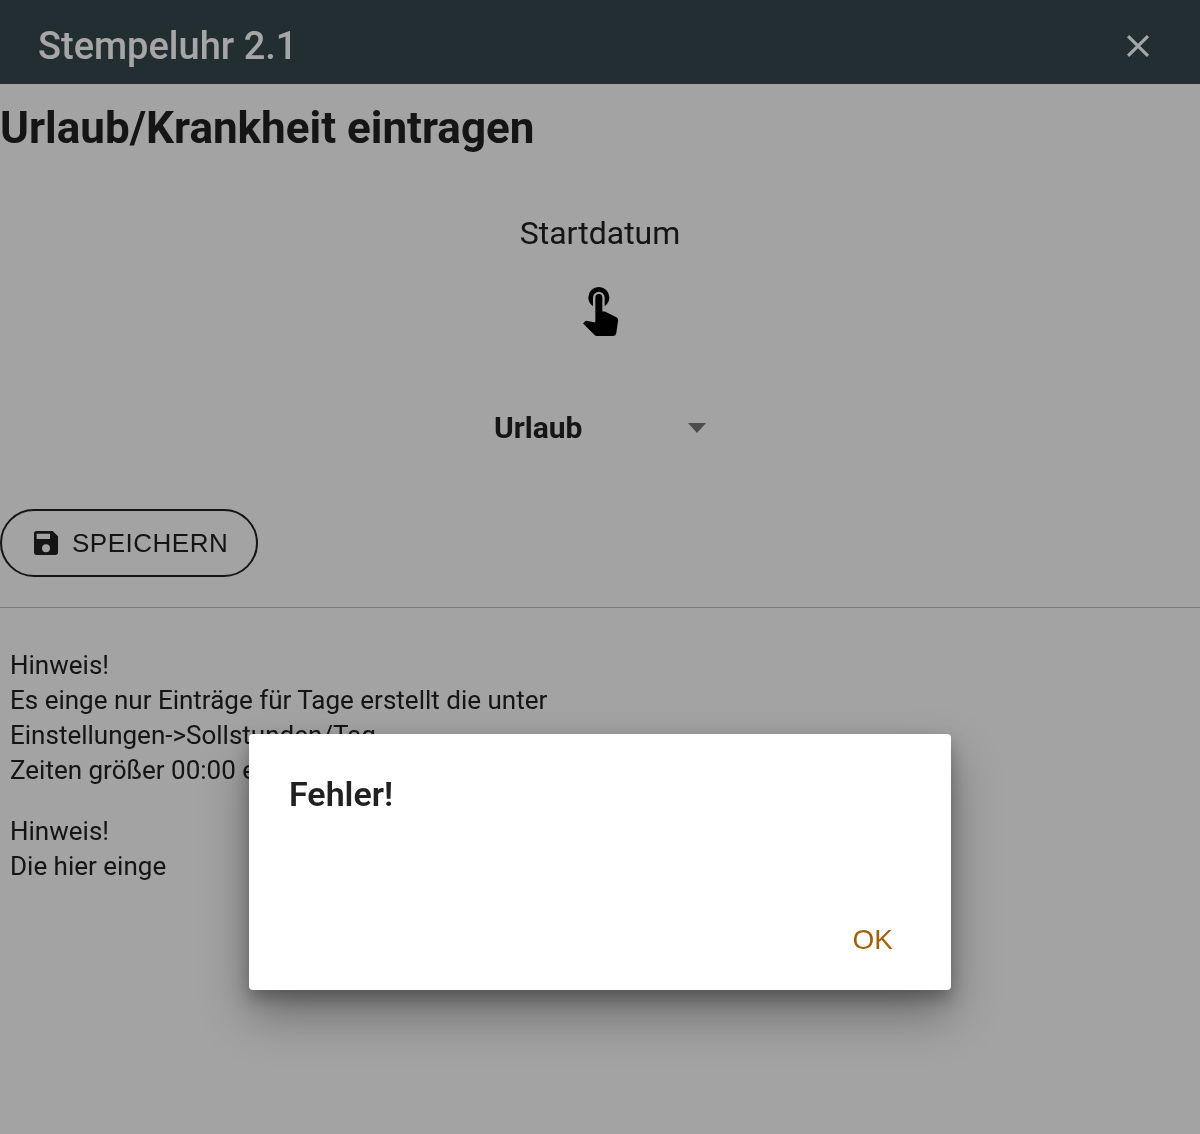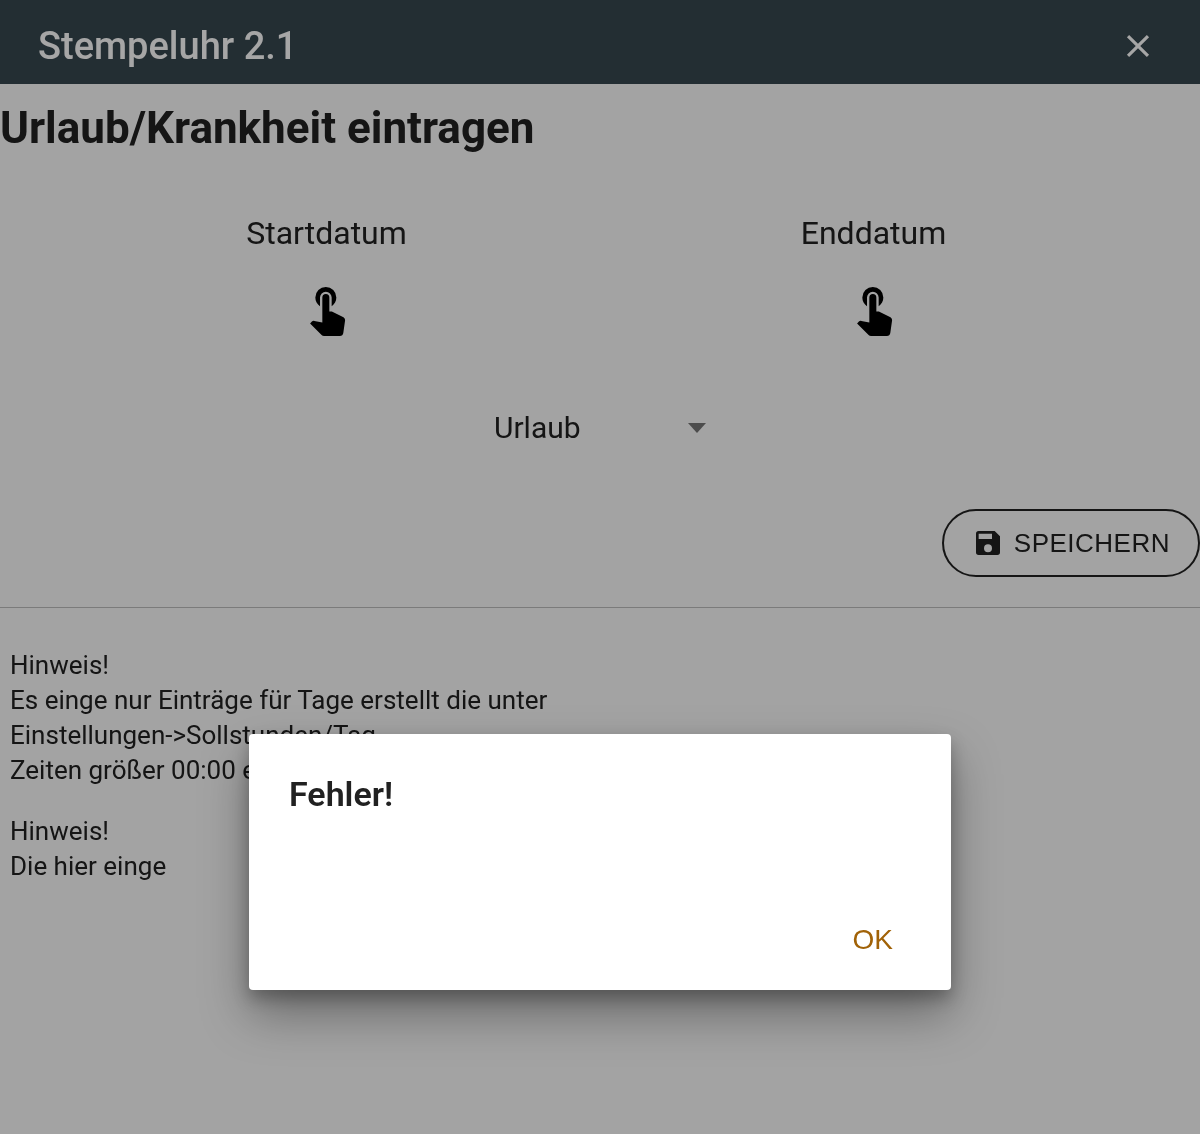--- a/index.html
+++ b/index.html
@@ -78,30 +78,31 @@
     }
     .dropdown {
       width: 220px;
       display: flex;
       align-items: center;
       justify-content: space-between;
       font-size: 30px;
       color: #212121;
       padding: 6px 4px;
       cursor: pointer;
+      font-weight: bold;
     }
     .dropdown-caret {
       width: 0; height: 0;
       border-left: 9px solid transparent;
       border-right: 9px solid transparent;
       border-top: 10px solid #757575;
     }
     .save-row {
       display: flex;
-      justify-content: flex-end;
+      justify-content: flex-start;
       margin-top: 58px;
     }
     .save-btn {
       display: inline-flex;
       align-items: center;
       gap: 10px;
       border: 2px solid #212121;
       border-radius: 36px;
       padding: 16px 28px;
       font-size: 26px;
@@ -180,28 +181,20 @@
 
 <div class="dates-row">
   <div class="date-col">
     <div class="date-label">Startdatum</div>
     <div>
       <svg class="touch-icon" viewBox="0 0 24 24">
         <path fill="currentColor" d="M9 11.24V7.5a2.5 2.5 0 015 0v3.74c1.21-.81 2-2.18 2-3.74a4.5 4.5 0 10-9 0c0 1.56.79 2.93 2 3.74M18.84 15.87l-4.54-2.26c-.17-.07-.35-.11-.54-.11H13v-6a1.5 1.5 0 00-3 0v10.74l-3.43-.72c-.08-.01-.15-.03-.24-.03-.31 0-.59.13-.79.33l-.79.8 4.94 4.94c.27.27.65.44 1.06.44h6.79c.75 0 1.33-.55 1.44-1.28l.75-5.27c.01-.07.02-.14.02-.2 0-.62-.38-1.16-.91-1.38z"></path>
       </svg>
     </div>
   </div>
-  <div class="date-col">
-    <div class="date-label">Enddatum</div>
-    <div>
-      <svg class="touch-icon" viewBox="0 0 24 24">
-        <path fill="currentColor" d="M9 11.24V7.5a2.5 2.5 0 015 0v3.74c1.21-.81 2-2.18 2-3.74a4.5 4.5 0 10-9 0c0 1.56.79 2.93 2 3.74M18.84 15.87l-4.54-2.26c-.17-.07-.35-.11-.54-.11H13v-6a1.5 1.5 0 00-3 0v10.74l-3.43-.72c-.08-.01-.15-.03-.24-.03-.31 0-.59.13-.79.33l-.79.8 4.94 4.94c.27.27.65.44 1.06.44h6.79c.75 0 1.33-.55 1.44-1.28l.75-5.27c.01-.07.02-.14.02-.2 0-.62-.38-1.16-.91-1.38z"></path>
-      </svg>
-    </div>
-  </div>
 </div>
 
 <div class="dropdown-row">
   <div class="dropdown">
     <span>Urlaub</span>
     <span class="dropdown-caret"></span>
   </div>
 </div>
 
 <div class="save-row">

